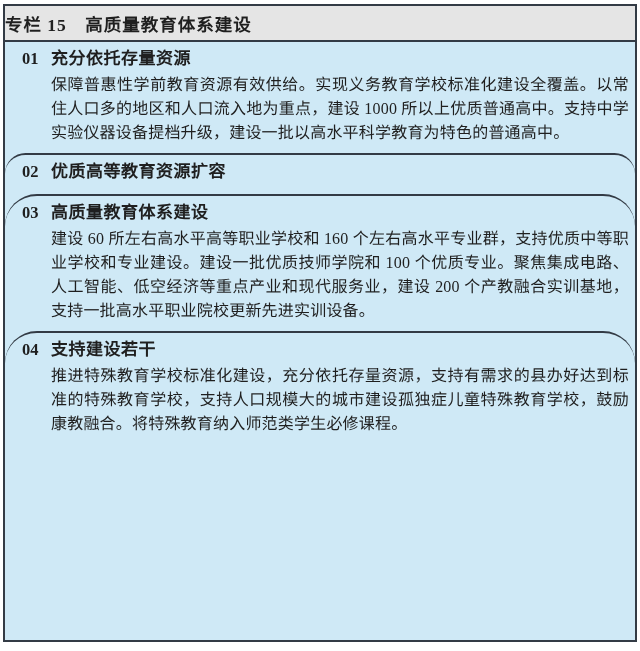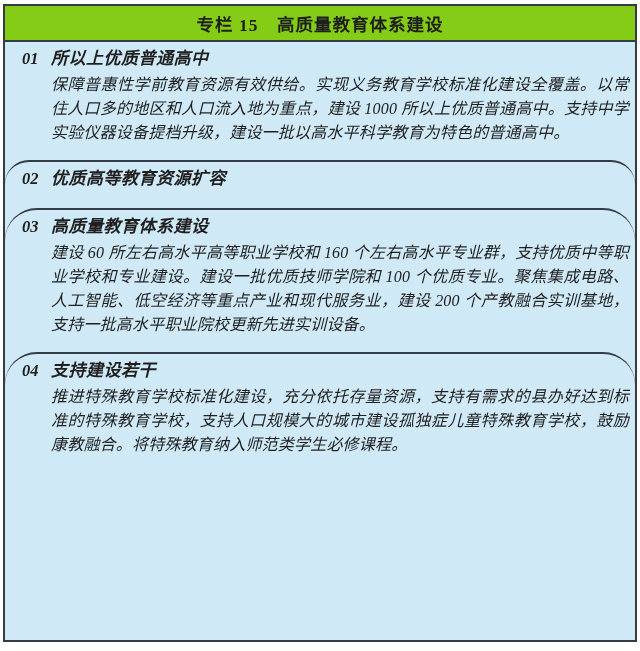--- a/index.html
+++ b/index.html
@@ -20,42 +20,41 @@
   .panel {
     box-sizing: border-box;
     width: 634px;
     height: 638px;
     border: 2px solid #333b45;
     display: flex;
     flex-direction: column;
     overflow: hidden;
   }
   .title-bar {
-    background: #84cc16;
+    background: #e5e5e5;
     border-bottom: 2px solid #333b45;
     height: 34px;
     flex: 0 0 auto;
     display: flex;
     align-items: center;
-    justify-content: center;
+    justify-content: flex-start;
   }
   .title-bar .title {
     font-size: 17.5px;
     font-weight: bold;
     letter-spacing: 1px;
   }
   .panel-body {
     background: #cfe9f6;
     flex: 1 1 auto;
     display: flex;
     flex-direction: column;
   }
   .section {
-    padding: 3px 0 15px 0;
-    font-style: italic;
+    padding: 3px 0 8px 0;
   }
   .section + .section {
     border-top: 2px solid #333b45;
     border-radius: 32px;
   }
   .section-heading-row {
     display: flex;
     align-items: baseline;
     line-height: 28px;
     padding-left: 17px;
@@ -88,21 +87,21 @@
 
     <div class="title-bar">
       <span class="title">专栏 15　高质量教育体系建设</span>
     </div>
 
     <div class="panel-body">
 
       <div class="section">
         <div class="section-heading-row">
           <span class="section-number">01</span>
-          <span class="section-heading">所以上优质普通高中</span>
+          <span class="section-heading">充分依托存量资源</span>
         </div>
         <p class="section-body">保障普惠性学前教育资源有效供给。实现义务教育学校标准化建设全覆盖。以常住人口多的地区和人口流入地为重点，建设 1000 所以上优质普通高中。支持中学实验仪器设备提档升级，建设一批以高水平科学教育为特色的普通高中。</p>
       </div>
 
       <div class="section">
         <div class="section-heading-row">
           <span class="section-number">02</span>
           <span class="section-heading">优质高等教育资源扩容</span>
         </div>
       </div>

